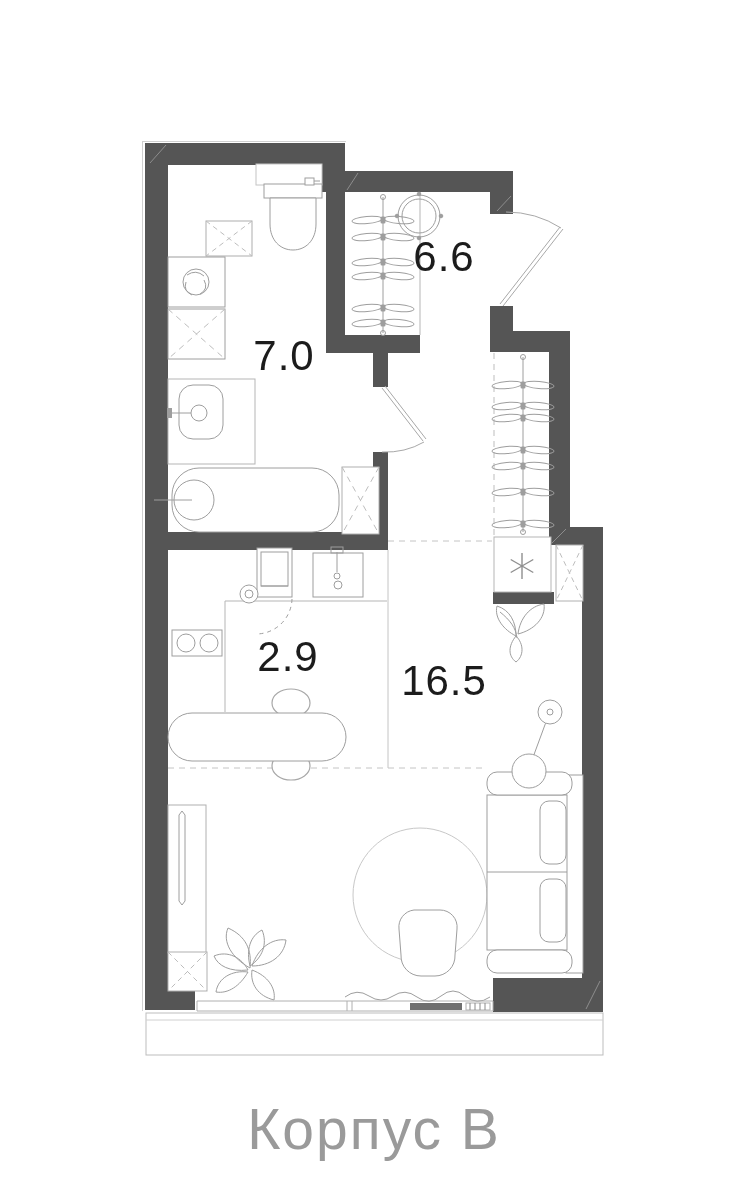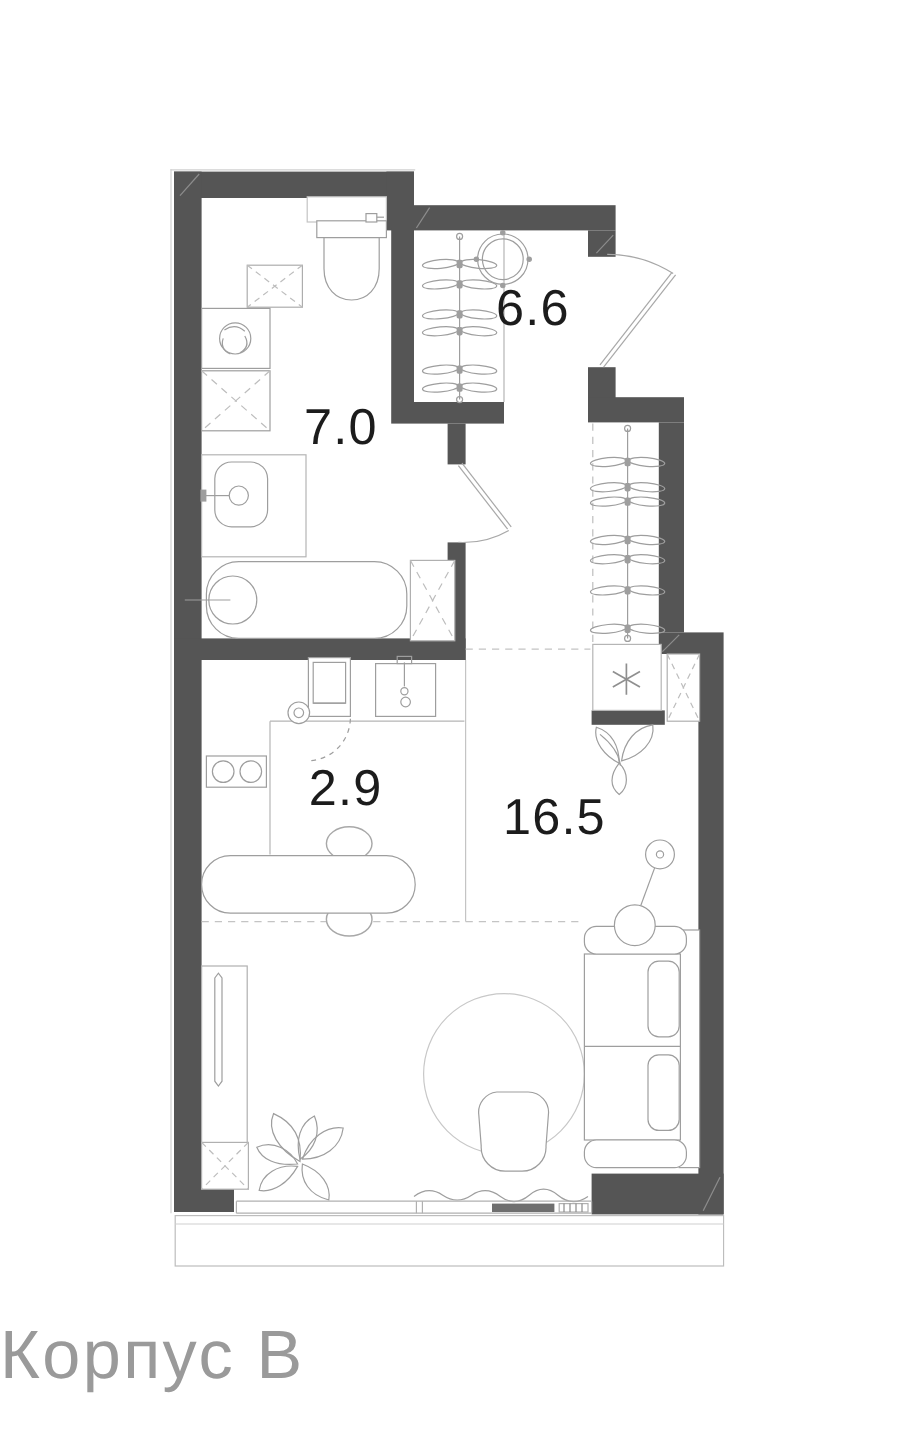--- a/index.html
+++ b/index.html
@@ -1,21 +1,21 @@
 <!DOCTYPE html>
 <html><head>
 <meta charset="utf-8">
 <style>
   html,body{margin:0;padding:0;background:#ffffff;}
   .stage{position:relative;width:604px;height:1200px;background:#ffffff;overflow:hidden;
          font-family:"Liberation Sans",sans-serif;}
   .stage svg{position:absolute;left:0;top:0;}
   .room-label{position:absolute;transform:translate(-50%,-50%);font-size:42px;color:#1c1c1c;
               letter-spacing:1px;white-space:nowrap;}
-  .plan-caption{position:absolute;left:0;top:1096px;width:748px;text-align:left;
+  .plan-caption{position:absolute;left:0;top:1096px;width:748px;text-align:center;
                 font-size:57px;color:#9a9a9a;letter-spacing:2px;}
 </style>
 </head>
 <body>
 
 <div class="stage">
 
 <svg width="748" height="1200" viewBox="0 0 748 1200">
   <defs>
     <g id="hanger" stroke="#9e9e9e" stroke-width="1" fill="none">
@@ -259,17 +259,17 @@
   <g stroke="#a8a8a8" stroke-width="1" fill="none">
     <line x1="382" y1="388" x2="423" y2="441"></line>
     <line x1="385" y1="386" x2="426" y2="439"></line>
     <path d="M424,442 Q405,453 382,452"></path>
   </g>
 </svg>
 
 <div class="room-label" style="left:444px;top:257px">6.6</div>
 <div class="room-label" style="left:284px;top:356px">7.0</div>
 <div class="room-label" style="left:288px;top:657px">2.9</div>
-<div class="room-label" style="left:462px;top:681px">16.5</div>
+<div class="room-label" style="left:444px;top:681px">16.5</div>
 
 <div class="plan-caption">Корпус В</div>
 
 </div>
 
 </body></html>

